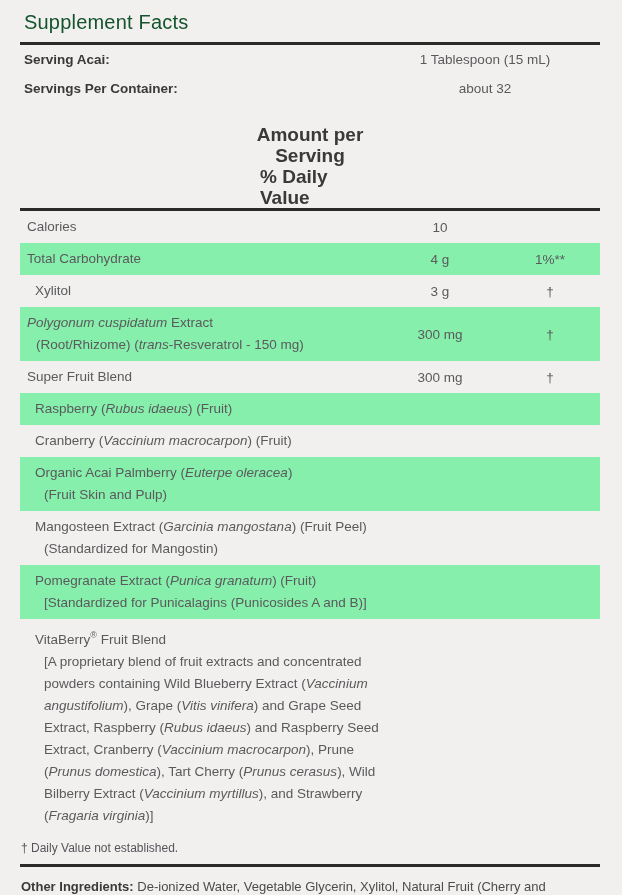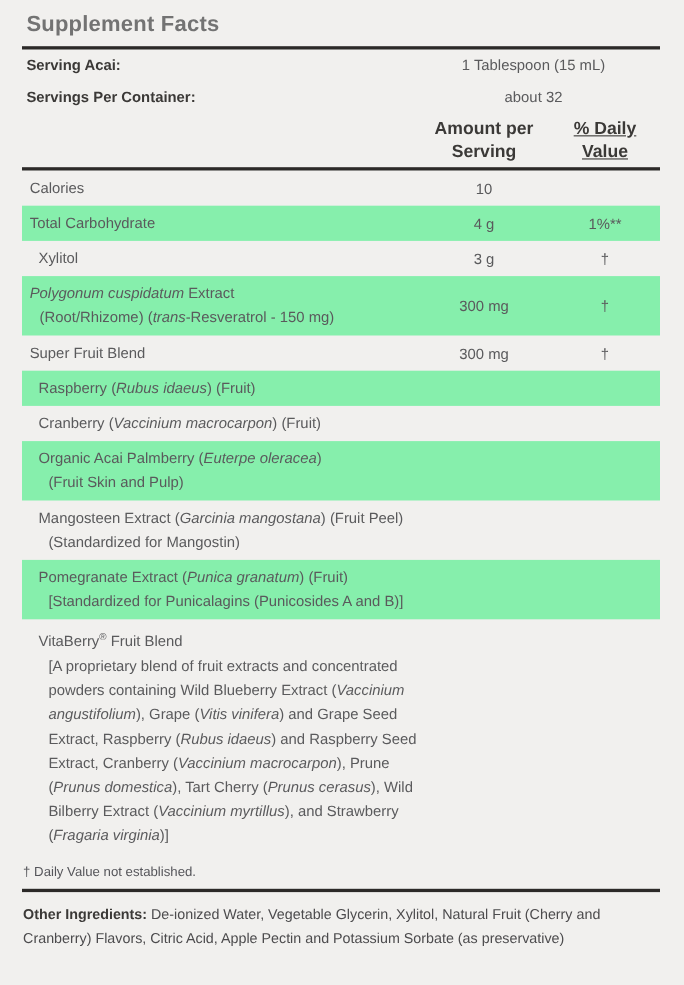--- a/index.html
+++ b/index.html
@@ -6,35 +6,35 @@
   body {
     width: 622px; height: 895px;
     background: #f1f0ee;
     font-family: "Liberation Sans", sans-serif;
     color: #5a5a5c;
     overflow: hidden;
   }
   .label { padding: 0 22px 0 20px; }
 
   .title {
-    font-size: 20px; font-weight: bold; color: #737373;
+    font-size: 20px; font-weight: normal; color: #14532d;
     padding: 11px 0 8px 4px; letter-spacing: .2px;
   }
   .rule { height: 3px; background: #2c2a28; }
 
   .serving-row { display: flex; align-items: center; height: 29px; font-size: 13.5px; }
   .serving-row:first-of-type { margin-top: 7px; }
   .serving-label { font-weight: bold; color: #3b3937; padding-left: 4px; }
   .serving-value { width: 230px; margin-left: auto; text-align: center; color: #5a5a5c; }
 
-  .col-headers { display: flex; align-items: center; min-height: 48px; margin-top: 1px;
-                 font-size: 16px; font-weight: bold; color: #3b3937; line-height: 21px; }
+  .col-headers { display: flex; align-items: center; min-height: 48px; margin-top: 21px;
+                 font-size: 19px; font-weight: bold; color: #3b3937; line-height: 21px; flex-direction: column; }
   .col-spacer { flex: 1; }
   .col-amount { width: 120px; text-align: center; }
-  .col-dv { width: 100px; text-align: center; text-decoration: underline; }
+  .col-dv { width: 100px; text-align: left; }
 
   .trow { display: flex; padding: 5px 0; font-size: 13.5px; }
   .trow.white { background: #86efac; }
   .tname { flex: 1; line-height: 22px; padding-left: 7px; }
   .trow.ind .tname { padding-left: 15px; }
   .tname .line.cont { padding-left: 9px; }
   .tamt { width: 120px; text-align: center; align-self: center; }
   .tdv  { width: 100px; text-align: center; align-self: center; }
   .it { font-style: italic; }
   .sup { vertical-align: super; font-size: 9px; }

